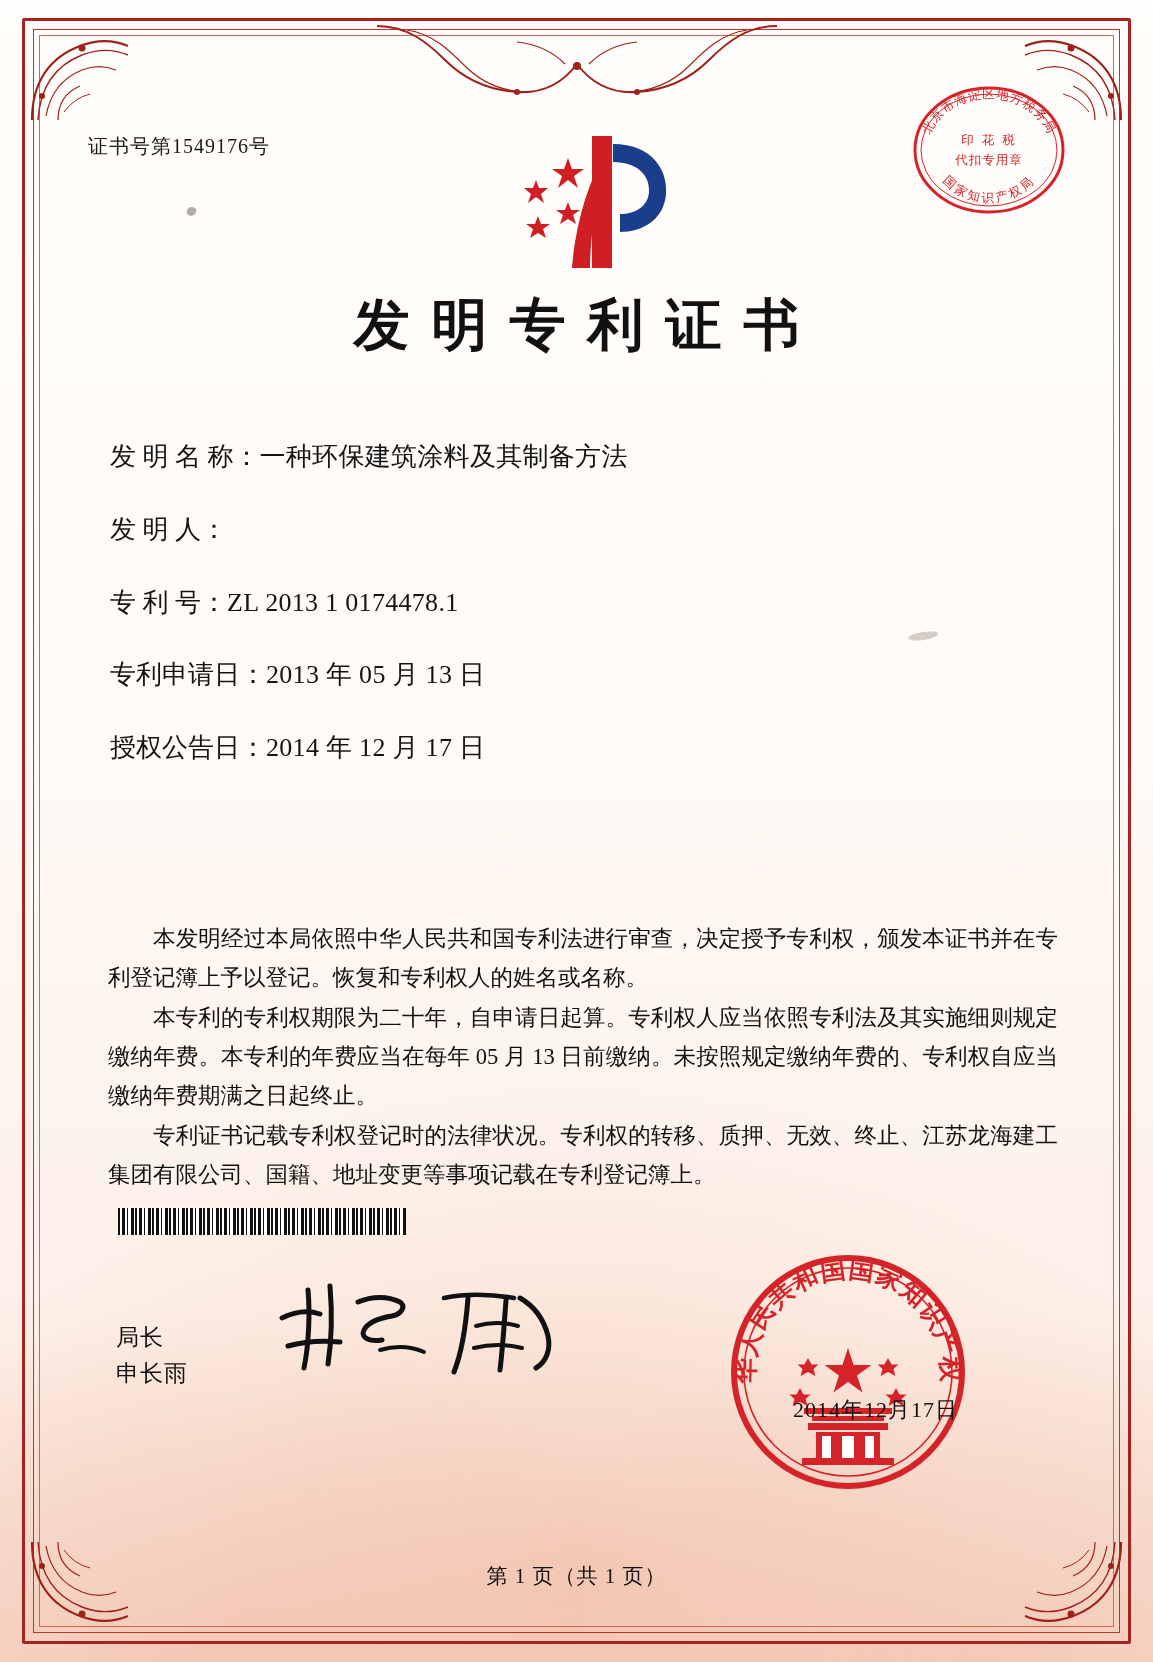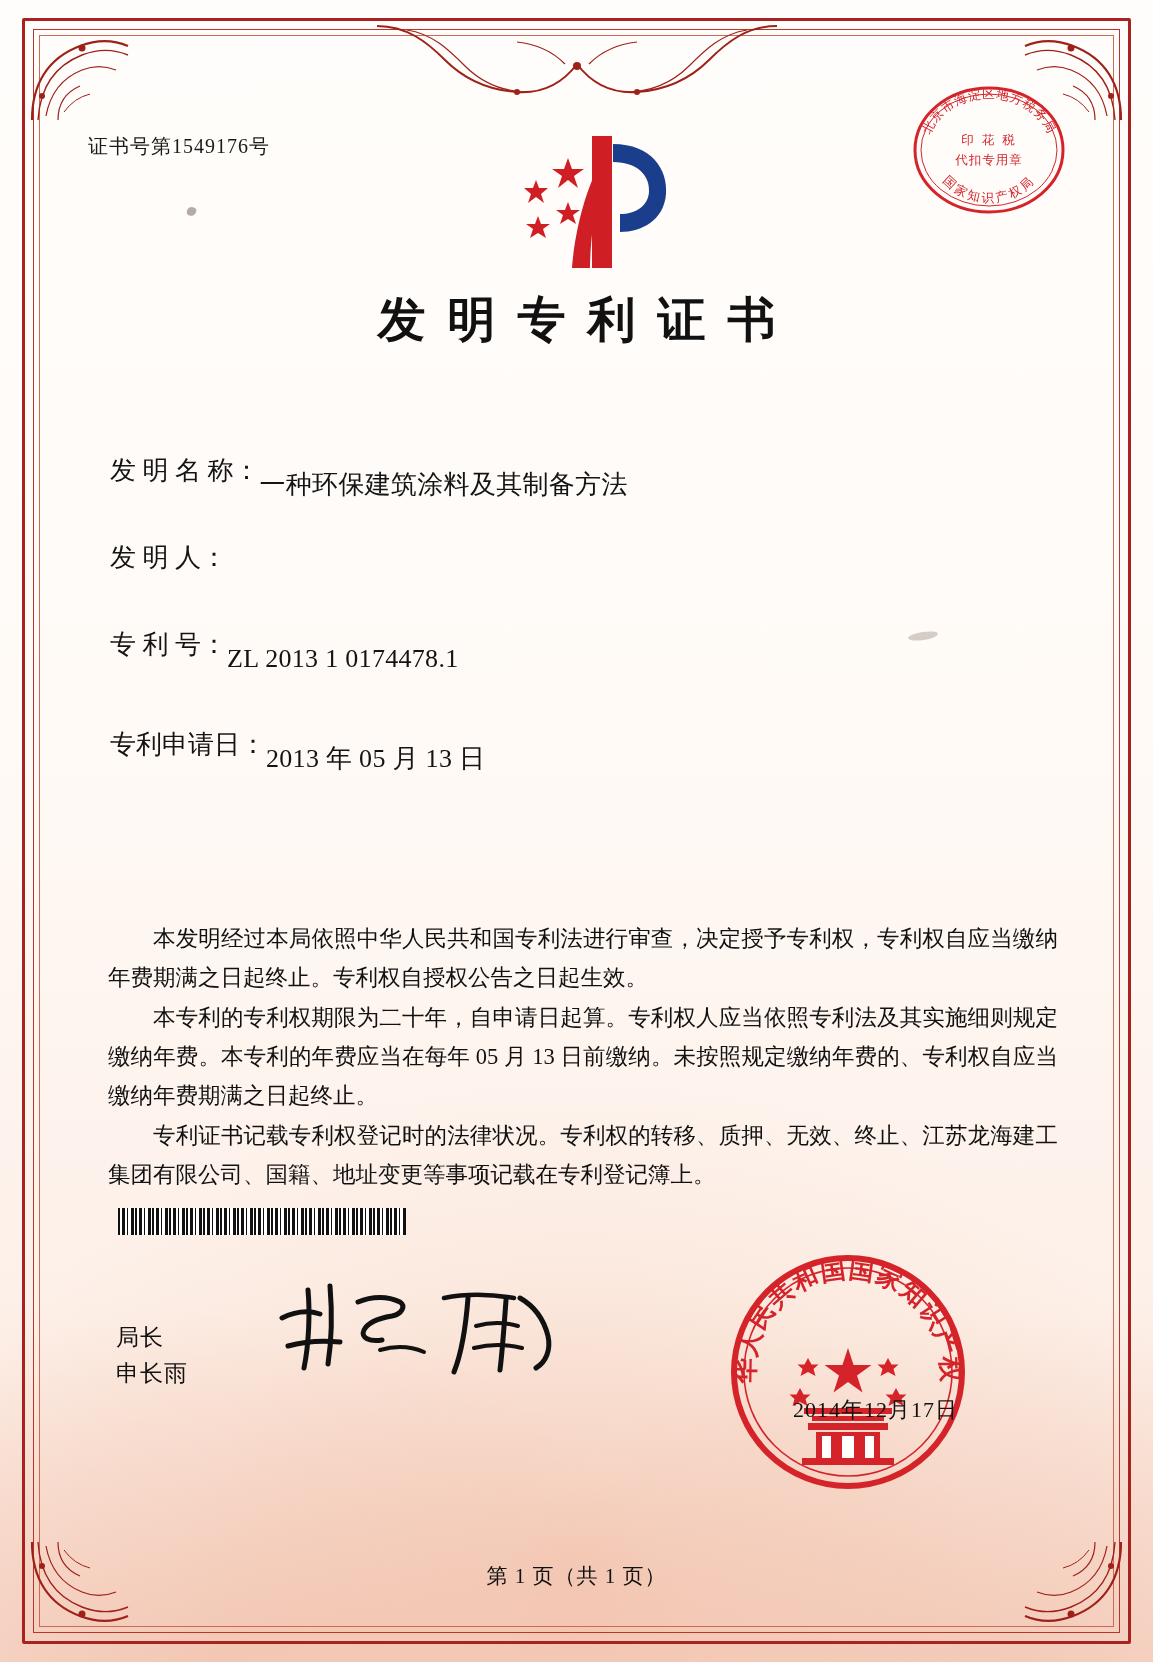--- a/index.html
+++ b/index.html
@@ -97,21 +97,21 @@
     width: 160px;
     height: 140px;
   }
   .tax-seal svg { display:block; width:100%; height:100%; }
 
   .main-title {
     position: absolute;
     left: 0; right: 0;
     top: 288px;
     text-align: center;
-    font-size: 48px;
+    font-size: 56px;
     font-weight: bold;
     letter-spacing: 22px;
     text-indent: 22px;
     color: #111;
     font-family: "DejaVu Serif", serif;
   }
 
   .fields {
     position: absolute;
     left: 110px;
@@ -126,21 +126,20 @@
     color: #141414;
     line-height: 1.3;
   }
   .field-label {
     white-space: nowrap;
     letter-spacing: 0px;
   }
   .field-value {
     white-space: normal;
     letter-spacing: 0.3px;
-    margin-top: 28px;
   }
 
   .body-text {
     position: absolute;
     left: 108px;
     right: 95px;
     top: 920px;
     font-size: 22.5px;
     line-height: 1.72;
     color: #111;
@@ -355,24 +354,28 @@
       <span class="field-label">发 明    人：</span>
     </div>
     <div class="field-row">
       <span class="field-label">专  利    号：</span>
       <span class="field-value">ZL 2013 1 0174478.1</span>
     </div>
     <div class="field-row">
       <span class="field-label">专利申请日：</span>
       <span class="field-value">2013 年 05 月 13 日</span>
     </div>
+    <div class="field-row">
+      <span class="field-label">授权公告日：</span>
+      <span class="field-value">2014 年 12 月 17 日</span>
+    </div>
   </div>
 
   <div class="body-text">
-    <p>本发明经过本局依照中华人民共和国专利法进行审查，决定授予专利权，专利权自应当缴纳年费期满之日起终止。专利权自授权公告之日起生效。</p>
+    <p>本发明经过本局依照中华人民共和国专利法进行审查，决定授予专利权，颁发本证书并在专利登记簿上予以登记。恢复和专利权人的姓名或名称。</p>
     <p>本专利的专利权期限为二十年，自申请日起算。专利权人应当依照专利法及其实施细则规定缴纳年费。本专利的年费应当在每年 05 月 13 日前缴纳。未按照规定缴纳年费的、专利权自应当缴纳年费期满之日起终止。</p>
     <p>专利证书记载专利权登记时的法律状况。专利权的转移、质押、无效、终止、江苏龙海建工集团有限公司、国籍、地址变更等事项记载在专利登记簿上。</p>
   </div>
 
   <div class="barcode"></div>
 
   <div class="sig-block">
     <div>局长</div>
     <div>申长雨</div>
   </div>

